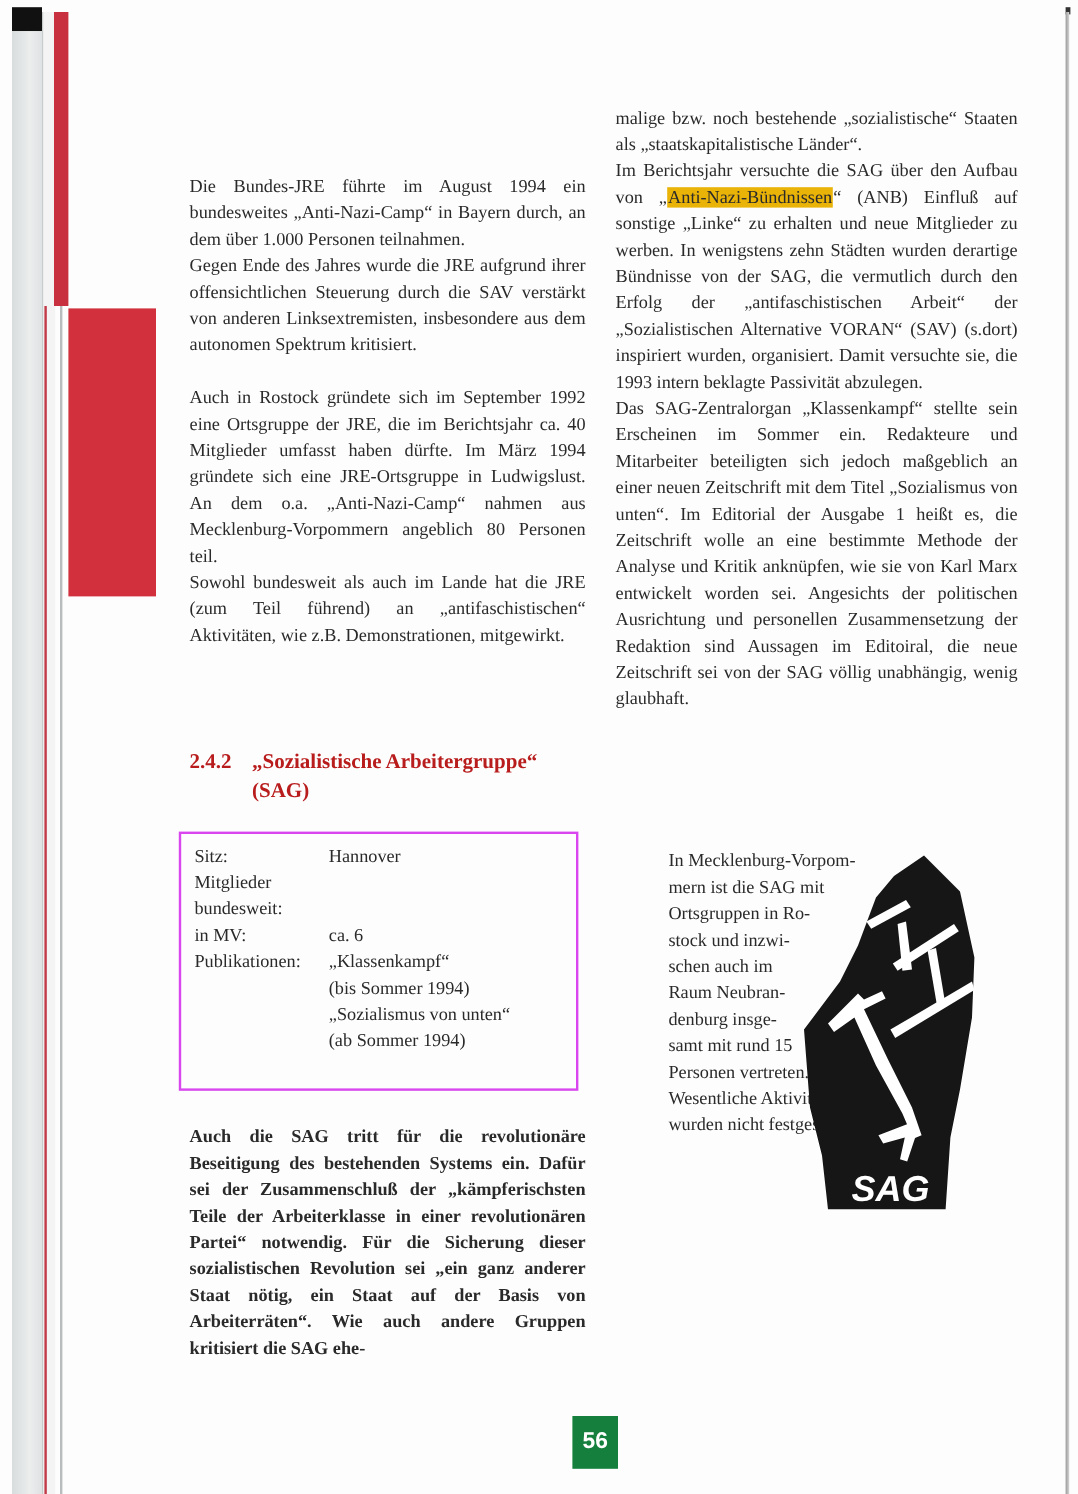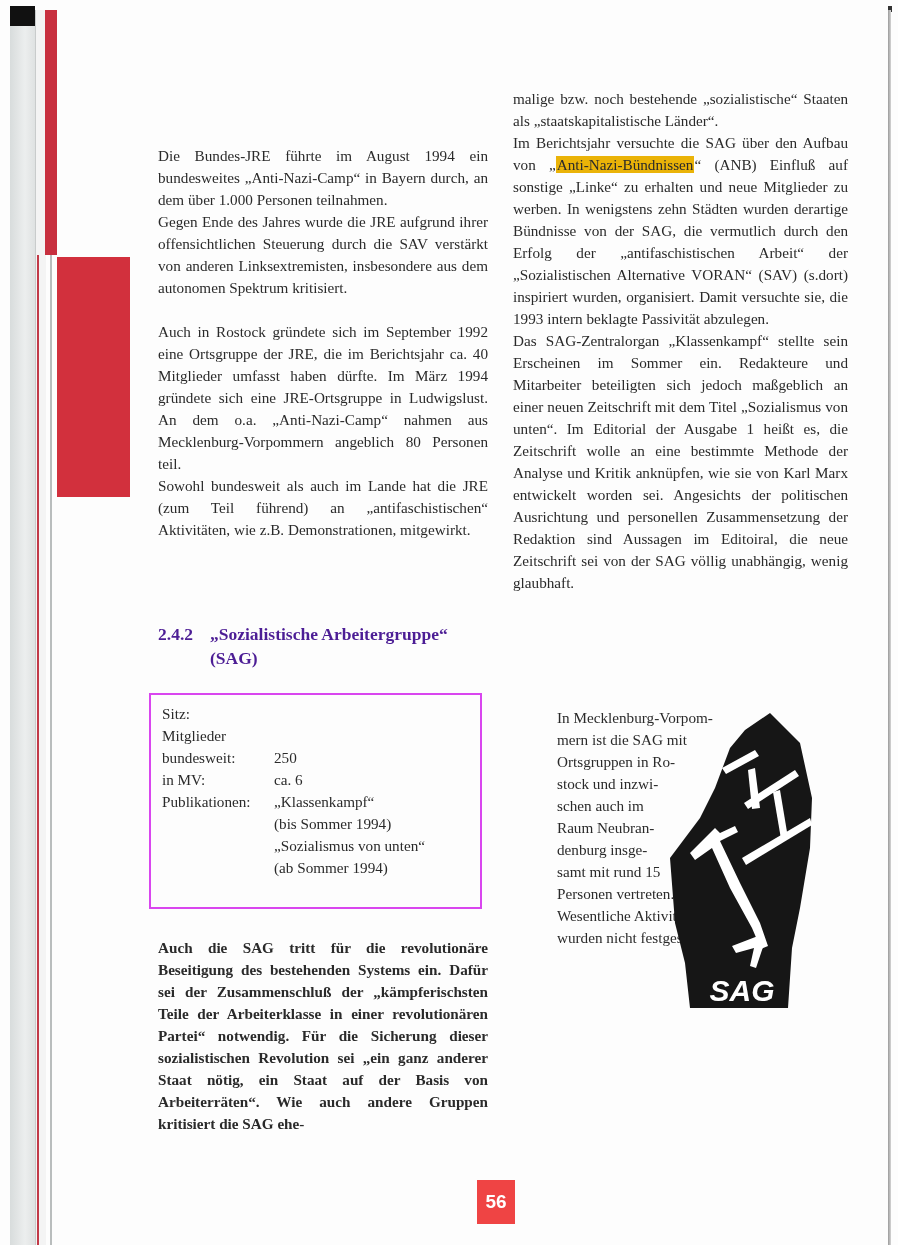--- a/index.html
+++ b/index.html
@@ -22,21 +22,21 @@
 
   .col { position:absolute; font-size:15.2px; line-height:22px; text-align:justify; }
   .col-left { left:158px; top:97px; width:330px;margin-top:48px; }
   .col-right { left:513px; top:88px; width:335px; }
   .col p { margin:0; }
   .gap { height:22px; }
   .hl { background:#eab308; padding:0 1px; }
 
   .heading {
     position:absolute; left:158px; top:622px; width:340px;
-    font-family:"Liberation Serif",serif; font-weight:bold; font-size:17.5px; line-height:24px; color:#4c1d95;
+    font-family:"Liberation Serif",serif; font-weight:bold; font-size:17.5px; line-height:24px; color:#b91c1c;
   }
   .heading .num { display:inline-block; width:52px; }
   .heading .line2 { padding-left:52px; display:block; }
 
   .infobox {
     position:absolute; left:149px; top:693px; width:333px; height:216px;
     border:2px solid #d946ef; box-sizing:border-box;
     padding:8px 0 0 11px; font-size:15.2px; line-height:22px;
   }
   .info-row { display:flex; }
@@ -45,21 +45,21 @@
 
   .col-left-bottom { position:absolute; left:158px; top:937px; width:330px; font-size:15.2px; line-height:22px; text-align:justify;font-weight:bold; }
 
   .wrap-text { position:absolute; left:513px; top:707px; width:200px; font-size:15.2px; line-height:22px;margin-left:44px; }
   .wrap-text span { display:block; white-space:nowrap; }
 
   .fist { position:absolute; left:660px; top:708px; width:160px; height:300px; }
 
   .page-num {
     position:absolute; left:477px; top:1180px; width:38px; height:44px;
-    background:#ef4444; color:#fff;
+    background:#15803d; color:#fff;
     font-family:"Liberation Sans","DejaVu Sans",sans-serif; font-weight:bold; font-size:19px;
     display:flex; align-items:center; justify-content:center;
   }
 </style>
 </head>
 <body>
 
 <div class="spine-black"></div>
 <div class="spine-gray"></div>
 <div class="spine-white"></div>
@@ -79,28 +79,28 @@
 </div>
 
 <div class="heading">
   <span class="num">2.4.2</span><span>„Sozialistische Arbeitergruppe“</span>
   <span class="line2">(SAG)</span>
 </div>
 
 <div class="infobox">
   <div class="info-row">
       <span class="info-label">Sitz:</span>
+      <span class="info-value">Hannover</span>
     </div>
   <div class="info-row">
       <span class="info-label">Mitglieder</span>
       <span class="info-value"></span>
     </div>
   <div class="info-row">
       <span class="info-label">bundesweit:</span>
-      <span class="info-value">250</span>
     </div>
   <div class="info-row">
       <span class="info-label">in MV:</span>
       <span class="info-value">ca. 6</span>
     </div>
   <div class="info-row">
       <span class="info-label">Publikationen:</span>
       <span class="info-value">„Klassenkampf“</span>
     </div>
   <div class="info-row">

